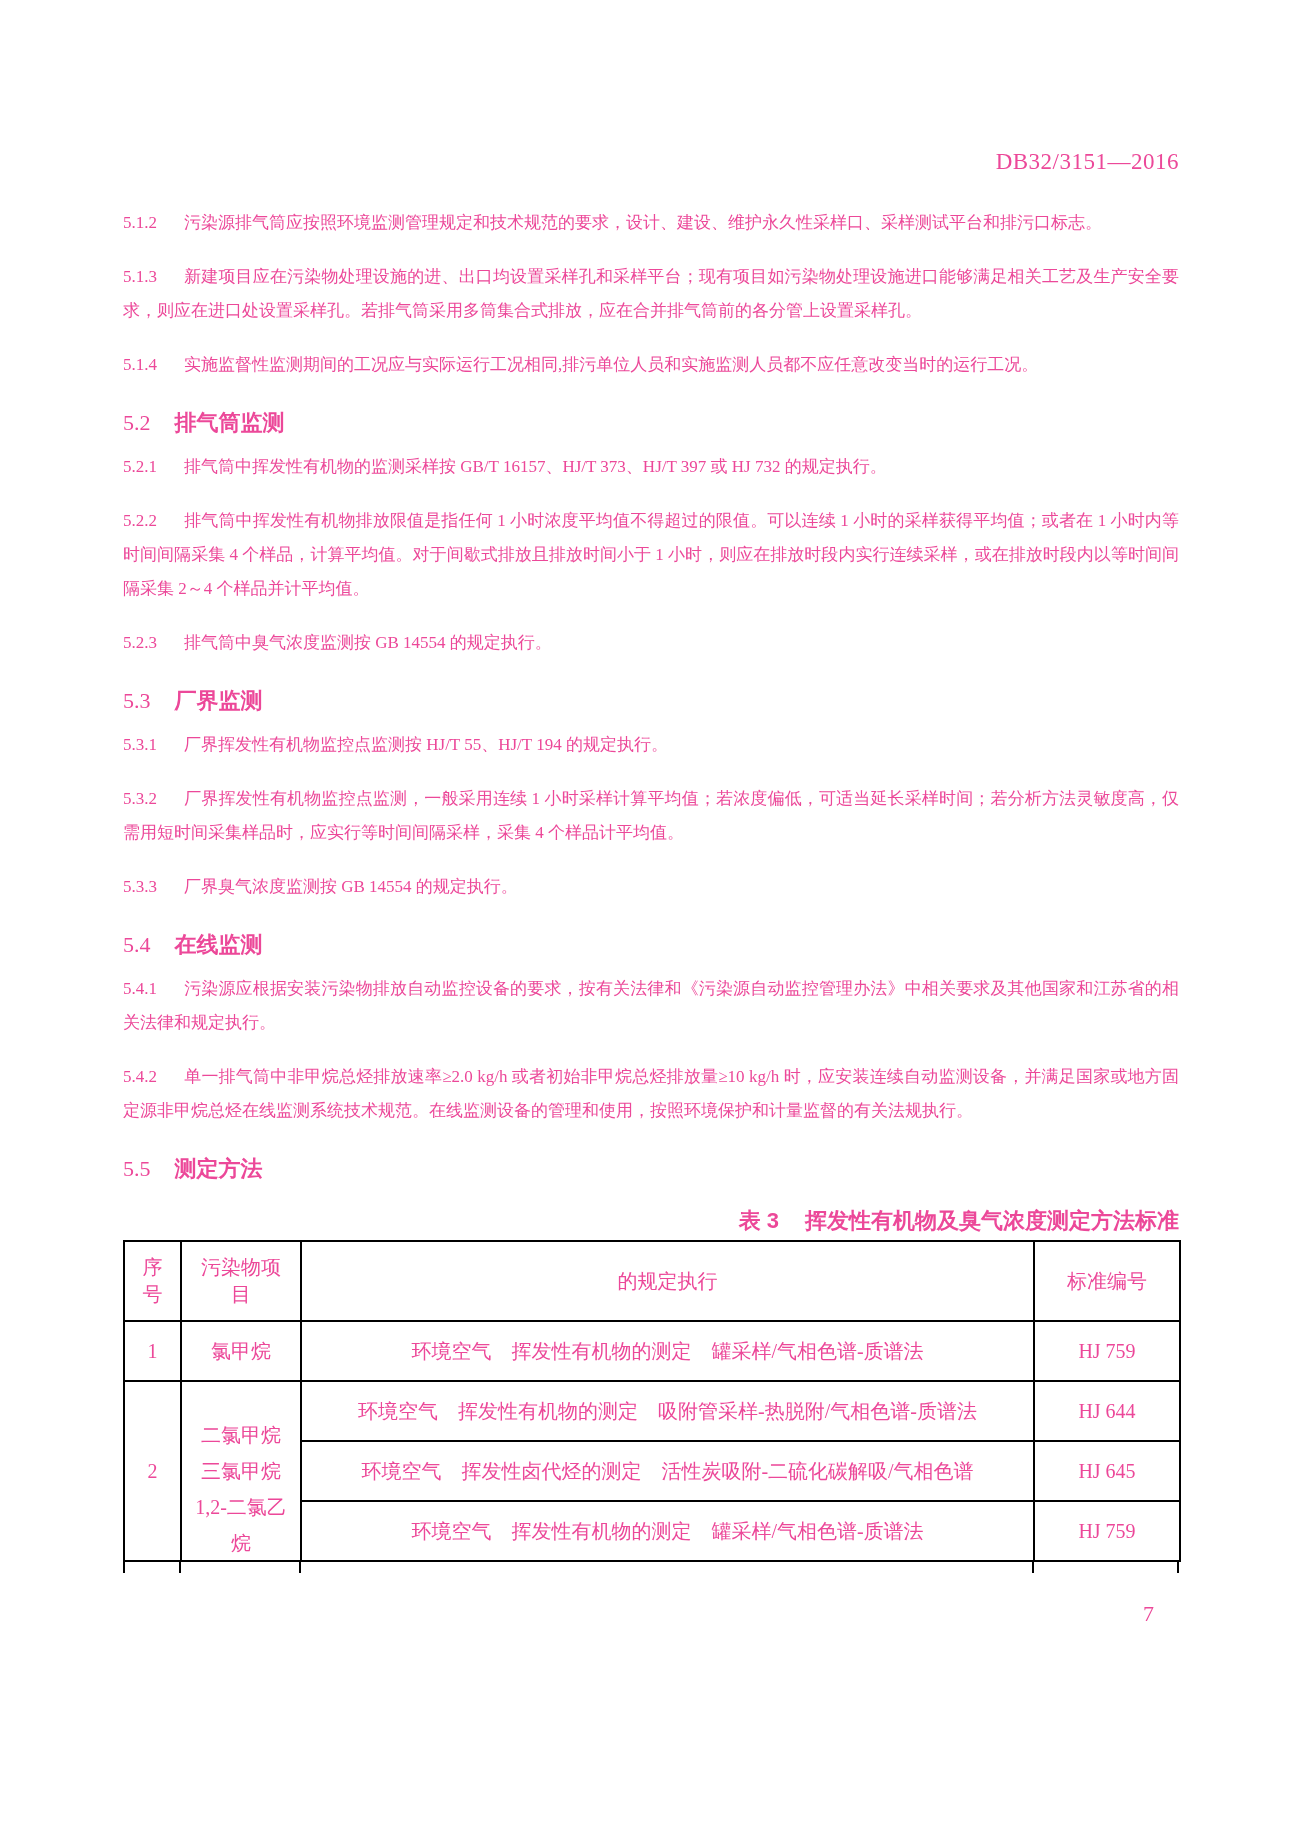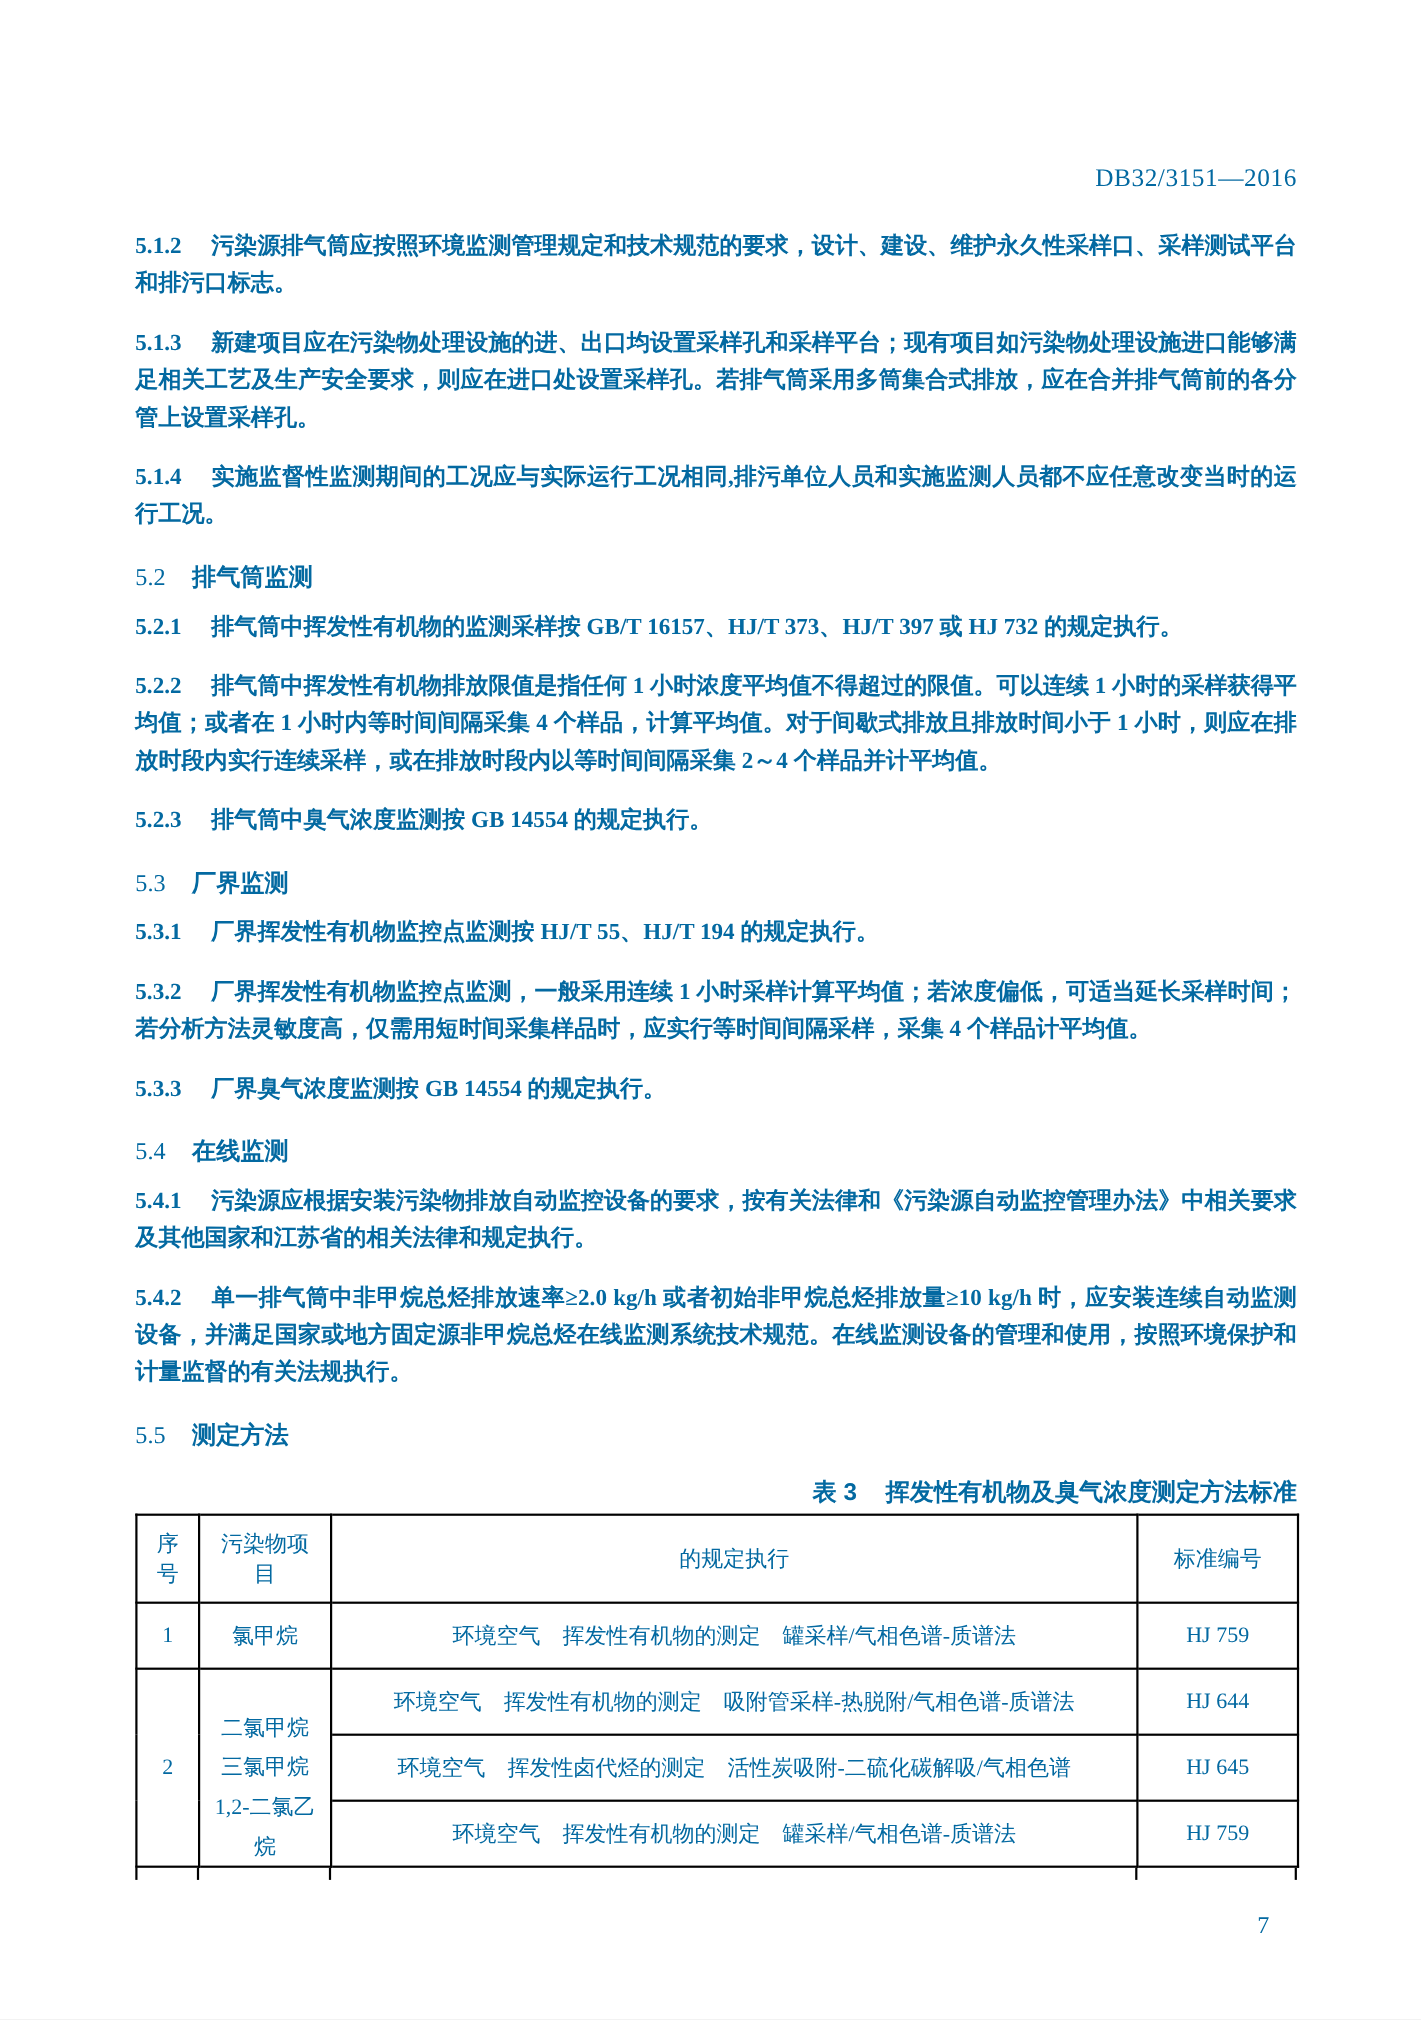--- a/index.html
+++ b/index.html
@@ -2,42 +2,41 @@
 <html><head>
 <meta charset="utf-8">
 <style>
   html, body { margin: 0; padding: 0; background: #e8e8e8; }
   .page {
     position: relative;
     width: 1292px;
     height: 1836px;
     margin: 0 auto;
     background: #ffffff;
-    color: #0369a1;
+    color: #ec4899;
     font-family: "Liberation Serif", "DejaVu Serif", serif;
     overflow: hidden;
   }
   .content {
     position: absolute;
     left: 123px;
     top: 148px;
     width: 1056px;
   }
   .doc-header {
     text-align: right;
     font-size: 23px;
     line-height: 28px;
     letter-spacing: 0.5px;
   }
   .para {
     margin: 20px 0 0 0;
-    font-size: 21px;
+    font-size: 17px;
     line-height: 34px;
     text-align: justify;
-    font-weight: bold;
   }
   .para.first { margin-top: 30px; }
   .para.after-heading { margin-top: 12px; }
   .cnum {
     padding-right: 27px;
     font-family: "Liberation Serif", "DejaVu Serif", serif;
   }
   .sec-heading {
     margin: 26px 0 0 0;
     font-size: 22px;

